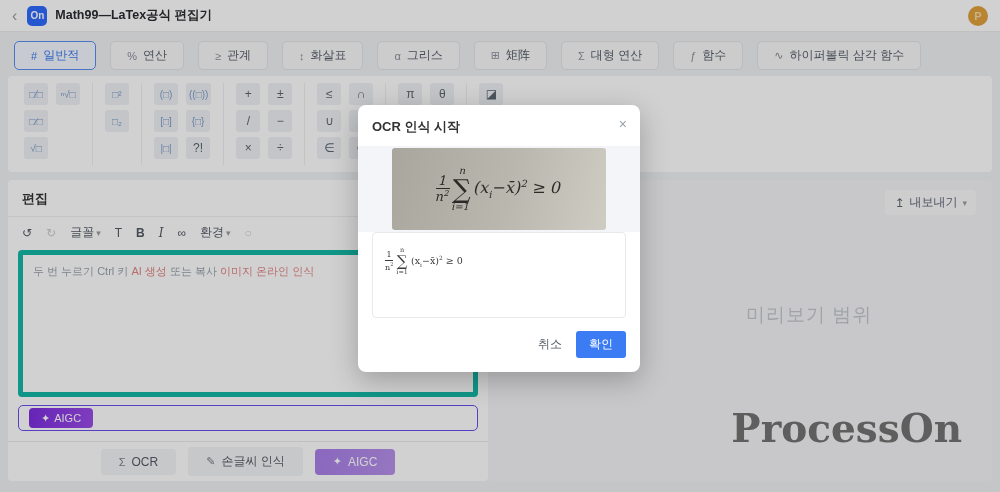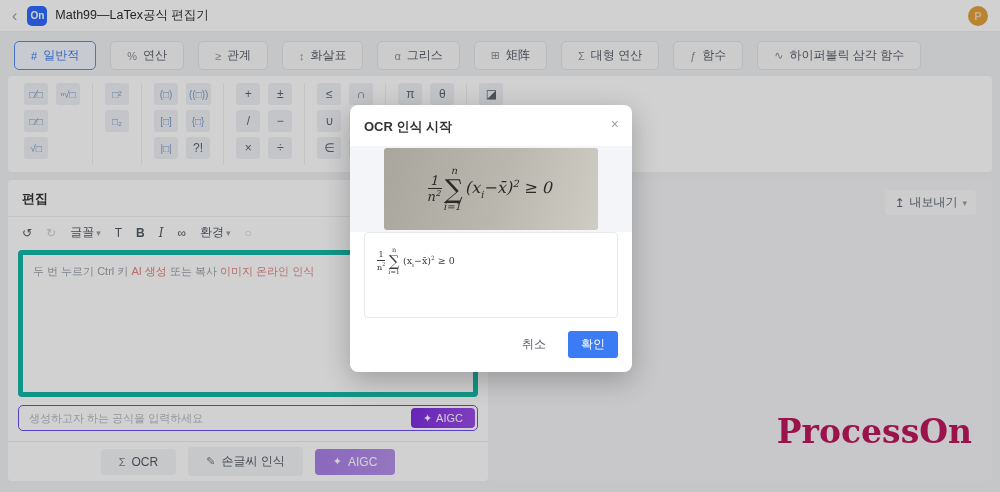--- a/index.html
+++ b/index.html
@@ -3,21 +3,21 @@
 <meta charset="utf-8">
 <style>
   * { margin:0; padding:0; box-sizing:border-box; }
   html,body { width:1000px; height:492px; overflow:hidden; }
   body { font-family:"Liberation Sans","DejaVu Sans",sans-serif; background:#f1f2f4; position:relative; }
 
   
   .app-header { height:32px; background:#fff; display:flex; align-items:center; padding:0 12px; border-bottom:1px solid #ececec; }
   .back { color:#9aa0a8; font-size:16px; margin-right:10px; cursor:pointer; }
   .logo { width:20px; height:20px; background:#2f6bff; border-radius:5px; color:#fff; font-size:10px; font-weight:bold; display:flex; align-items:center; justify-content:center; margin-right:8px; }
-  .doc-title { font-size:12.5px; font-weight:normal; color:#2b2d31; }
+  .doc-title { font-size:12.5px; font-weight:bold; color:#2b2d31; }
   .avatar { margin-left:auto; width:20px; height:20px; border-radius:50%; background:#e2a23e; color:#f6d9a8; font-size:11px; font-weight:bold; display:flex; align-items:center; justify-content:center; }
 
   
   .tab-bar { display:flex; gap:14px; padding:9px 14px 6px; }
   .tab { display:flex; align-items:center; gap:6px; padding:5px 16px; border-radius:5px; font-size:12px; color:#565d68; background:rgba(255,255,255,.55); border:1px solid #e3e4e7; cursor:pointer; white-space:nowrap; }
   .tab .tab-ic { font-size:11px; color:#8a919b; }
   .tab.active { color:#3f7bf0; border-color:#5a8df2; background:#f3f8ff; }
   .tab.active .tab-ic { color:#3f7bf0; }
 
   
@@ -51,32 +51,32 @@
   .fbtn { display:flex; align-items:center; gap:6px; font-size:12px; color:#555b64; background:#f3f4f6; border-radius:4px; padding:6px 18px; cursor:pointer; }
   .fbtn .f-ic { font-size:11px; color:#7b828c; }
   .fbtn.primary { background:linear-gradient(100deg,#a87fe8,#b791ea); color:#fff; }
   .fbtn.primary .f-ic { color:#fff; }
 
   
   .preview-card { flex:1; background:#f5f5f7; border-radius:4px; position:relative; }
   .export-btn { position:absolute; top:10px; right:16px; display:flex; align-items:center; gap:5px; font-size:12px; color:#5f6673; background:rgba(255,255,255,.6); border-radius:4px; padding:4px 9px; cursor:pointer; }
   .export-btn .caret { font-size:9px; color:#9aa0a8; }
   .preview-ph { position:absolute; top:122px; left:258px; font-size:19px; color:#c5c8cc; letter-spacing:1px; }
-  .watermark { position:absolute; right:20px; bottom:30px; font-family:"DejaVu Serif","Liberation Serif",serif; font-weight:bold; font-size:33px; color:#be185d; }
+  .watermark { position:absolute; right:30px; bottom:30px; font-family:"DejaVu Serif","Liberation Serif",serif; font-weight:bold; font-size:39px; color:#737373; }
 
   
   .overlay { position:absolute; inset:0; background:rgba(0,0,0,.18); z-index:50; }
-  .modal { position:absolute; left:350px; top:105px; width:282px; background:#fff; border-radius:8px; box-shadow:0 8px 28px rgba(0,0,0,.25); z-index:60; }
+  .modal { position:absolute; left:358px; top:105px; width:282px; background:#fff; border-radius:8px; box-shadow:0 8px 28px rgba(0,0,0,.25); z-index:60; }
   .modal-head { padding:13px 14px 10px; font-size:13px; font-weight:bold; color:#333; }
   .modal-close { position:absolute; top:12px; right:13px; color:#9aa0a8; font-size:14px; cursor:pointer; line-height:1; }
   .photo-strip { background:#f4f5f8; padding:2px 0; display:flex; justify-content:center; }
   .photo { width:214px; height:82px; border-radius:3px; background:linear-gradient(105deg,#a9a69d 0%,#bab7af 55%,#cfccc4 100%); display:flex; align-items:center; justify-content:center; color:#2c2a26; }
   .result-label { padding:12px 14px 8px; font-size:12.5px; font-weight:bold; color:#333; }
   .result-box { margin:0 14px; height:86px; border:1px solid #e9e9ea; border-radius:4px; padding:10px 12px; color:#3a3a3a; }
-  .modal-footer { padding:13px 14px 14px; display:flex; justify-content:flex-end; align-items:center; gap:14px; }
+  .modal-footer { padding:13px 14px 14px; display:flex; justify-content:flex-end; align-items:center; gap:6px; }
   .btn-cancel { font-size:12px; color:#555b64; padding:4px 8px; cursor:pointer; }
   .btn-confirm { font-size:12px; color:#fff; background:#3b7cf5; border-radius:3px; padding:5px 13px; cursor:pointer; }
 
   
   .mf { display:inline-flex; align-items:center; font-family:"DejaVu Serif","Liberation Serif",serif; }
   .frac { display:inline-flex; flex-direction:column; align-items:center; line-height:1; }
   .fbar { height:1px; background:currentColor; width:100%; margin:1px 0; }
   .sum { display:inline-flex; flex-direction:column; align-items:center; line-height:1; margin:0 3px; }
   .fbody { white-space:nowrap; }
   .hand .mf { font-style:italic; font-size:17px; transform:skewX(-3deg); }
@@ -234,21 +234,20 @@
       <span class="tool"><span>글꼴</span><span class="caret">▾</span></span>
       <span class="tool">T</span>
       <span class="tool bold">B</span>
       <span class="tool italic">I</span>
       <span class="tool">∞</span>
       <span class="tool"><span>환경</span><span class="caret">▾</span></span>
       <span class="tool dim">○</span>
     </div>
     <div class="editor-area" id="editor-area"><span class="ph-muted">두 번 누르기 Ctrl 키 </span><span class="ph-accent">AI 생성</span><span class="ph-muted"> 또는 복사 </span><span class="ph-accent">이미지 온라인 인식</span></div>
     <div class="aigc-bar">
-      <span class="aigc-ph">생성하고자 하는 공식을 입력하세요</span>
       <span class="aigc-btn">
         <span>✦</span>
         <span>AIGC</span>
       </span>
     </div>
     <div class="editor-footer" id="footer-btns">
         <div class="fbtn">
           <span class="f-ic">Σ</span>
           <span>OCR</span>
         </div>
@@ -262,20 +261,21 @@
         </div>
       </div>
   </div>
 
   <div class="preview-card">
     <div class="export-btn">
       <span>↥</span>
       <span>내보내기</span>
       <span class="caret">▾</span>
     </div>
+    <div class="preview-ph">미리보기 범위</div>
     <div class="watermark">ProcessOn</div>
   </div>
 
 </div>
 
 <div class="overlay"></div>
 
 <div class="modal">
   <div class="modal-head">OCR 인식 시작</div>
   <span class="modal-close">×</span>

